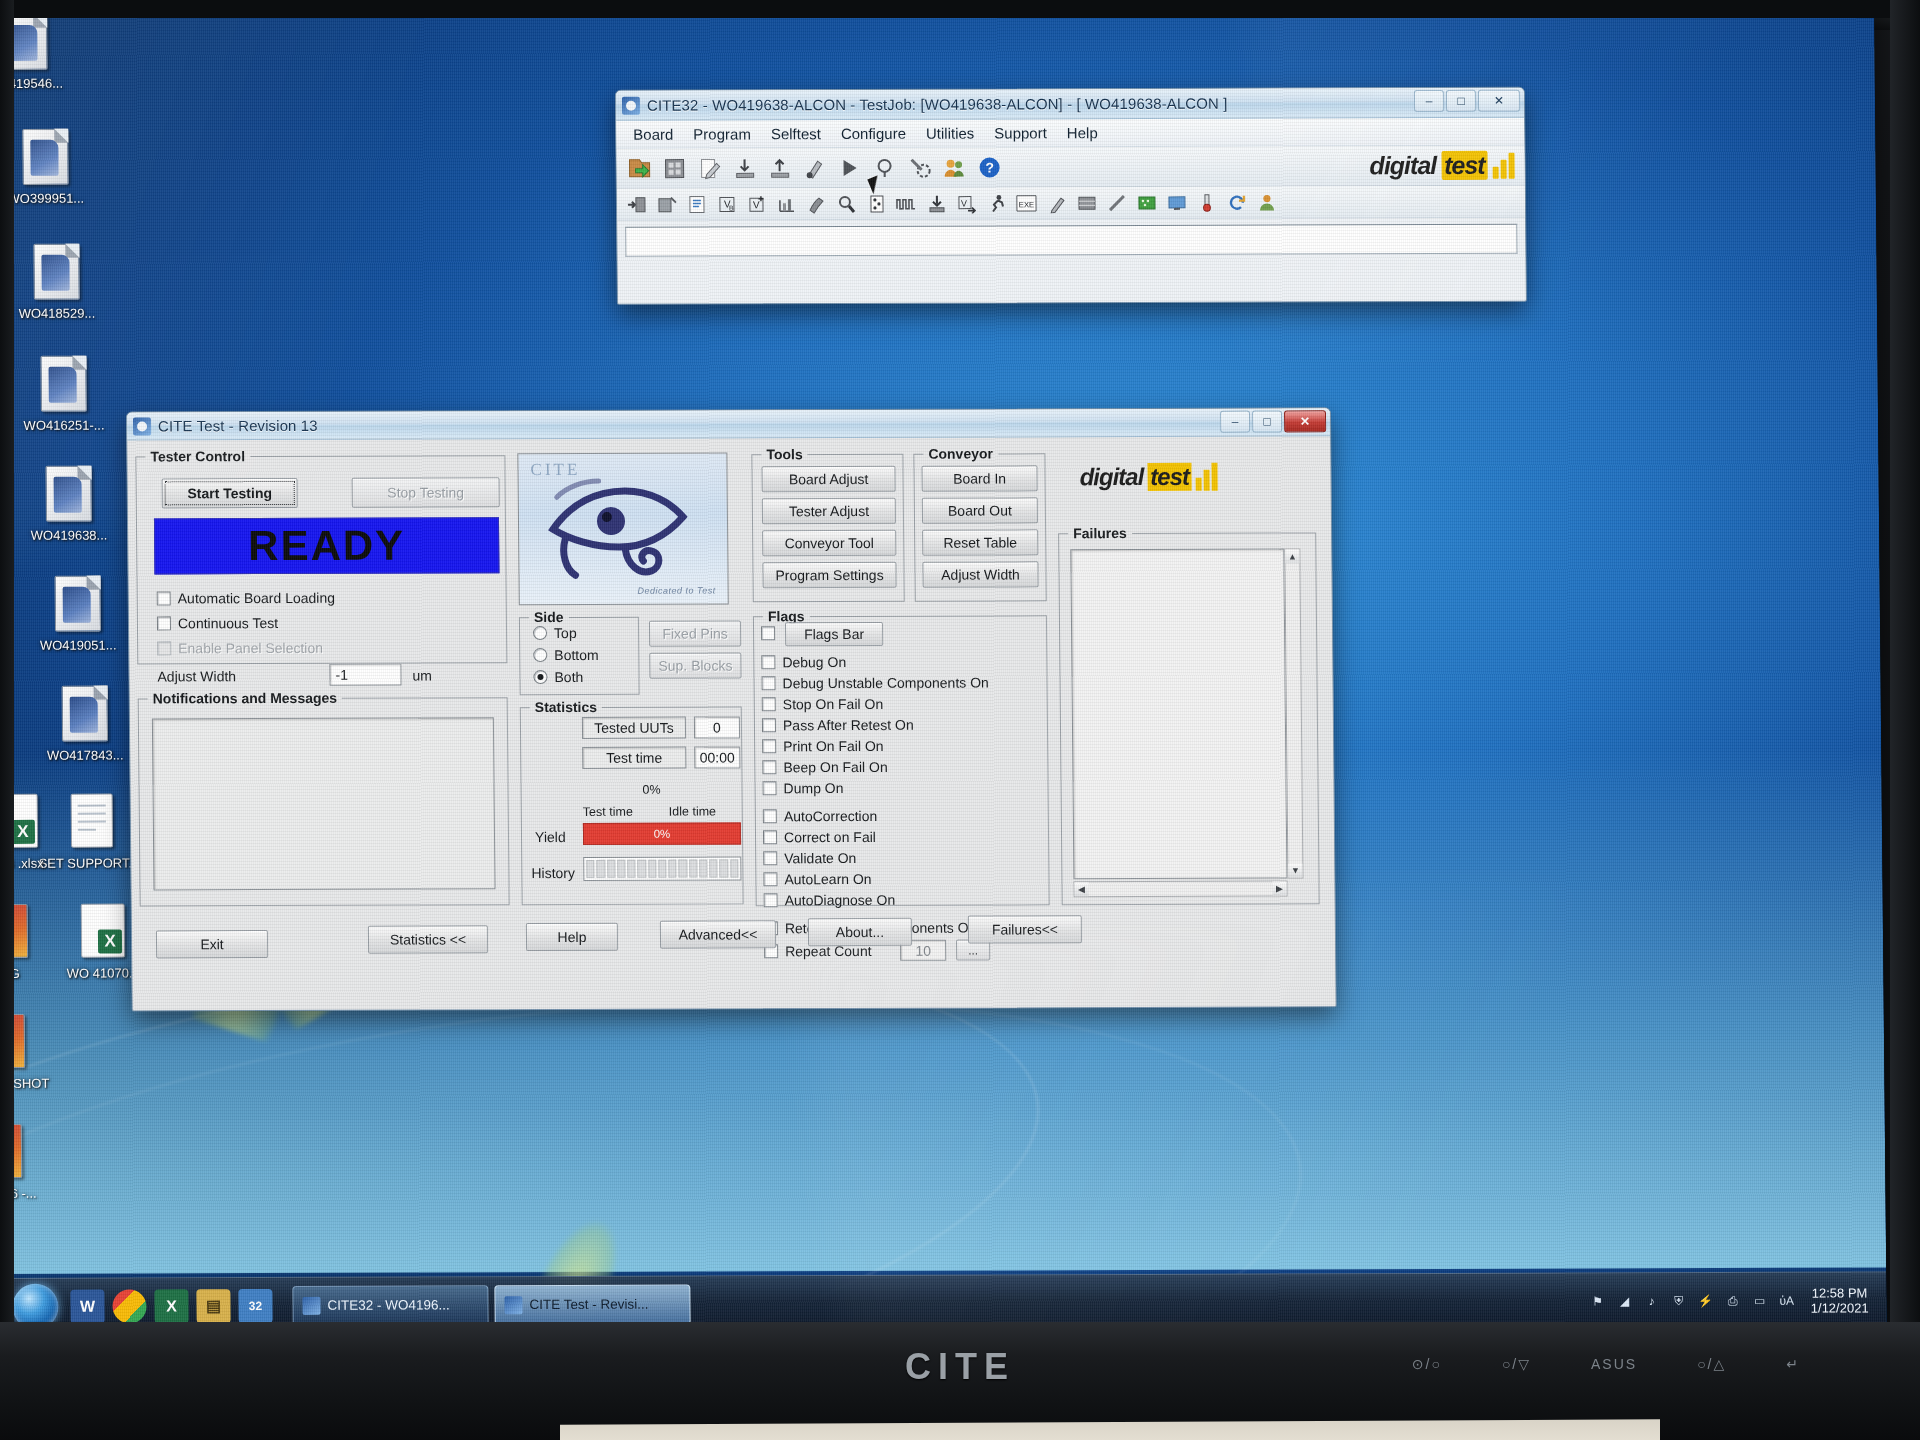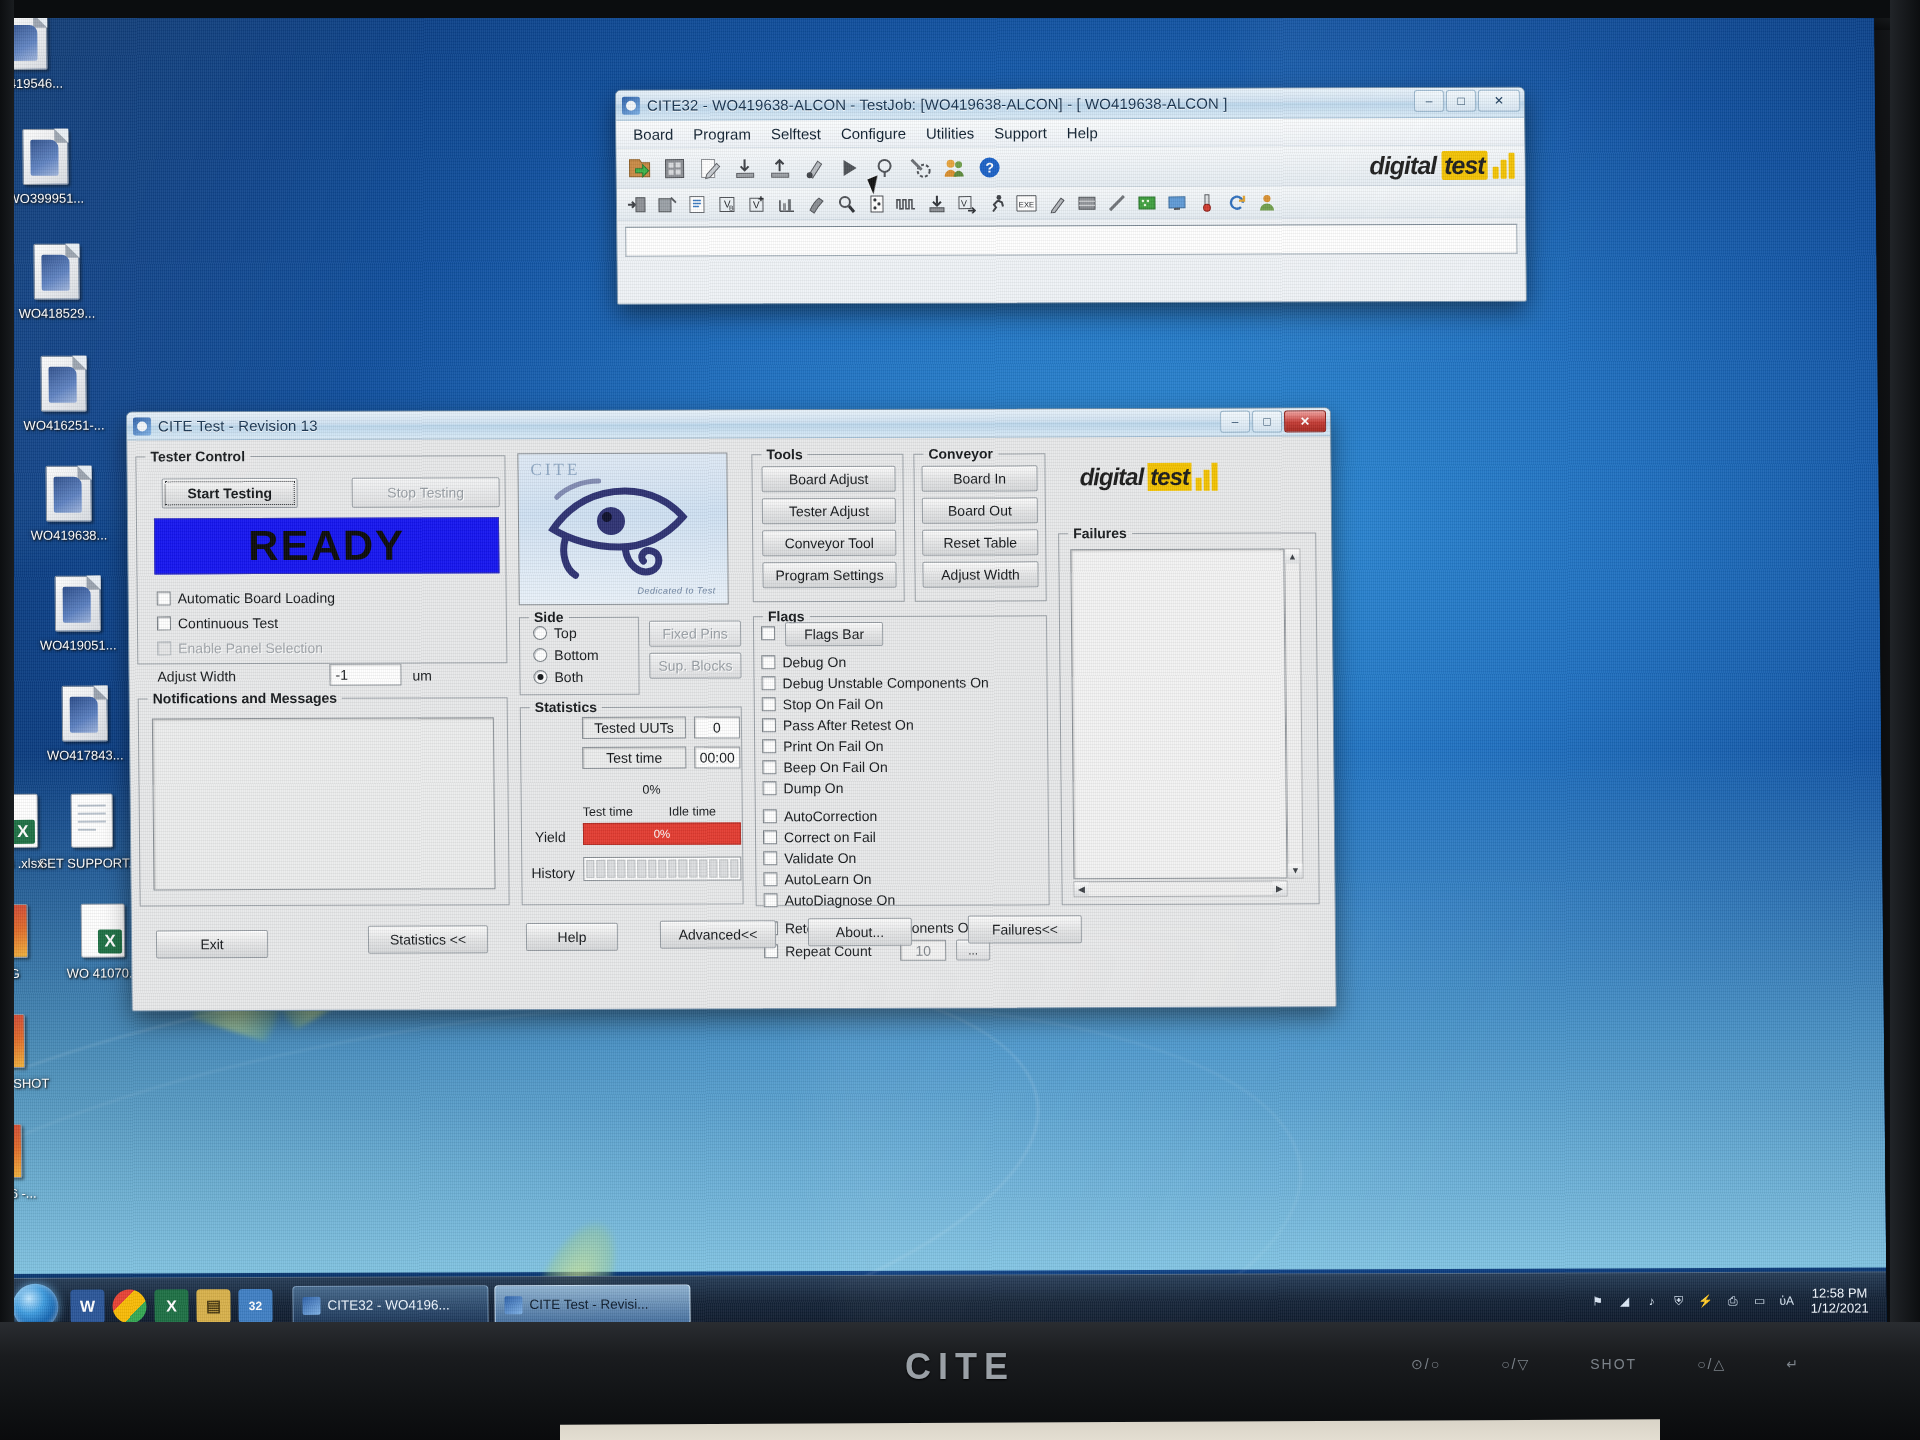--- a/index.html
+++ b/index.html
@@ -1113,20 +1113,20 @@
   </div>
 
   <div class="bezel-topdark"></div>
   <div class="bezel-left"></div>
   <div class="bezel-right"></div>
   <div class="bezel-bottom">
     <div class="asus">CITE</div>
     <div class="oled-row">
       <span>⊙/○</span>
       <span>○/▽</span>
-      <span>SHOT</span>
+      <span>ASUS</span>
       <span>○/△</span>
       <span>↵</span>
     </div>
   </div>
   <div class="desk-strip"></div>
 
 </div>
 
 </body></html>

